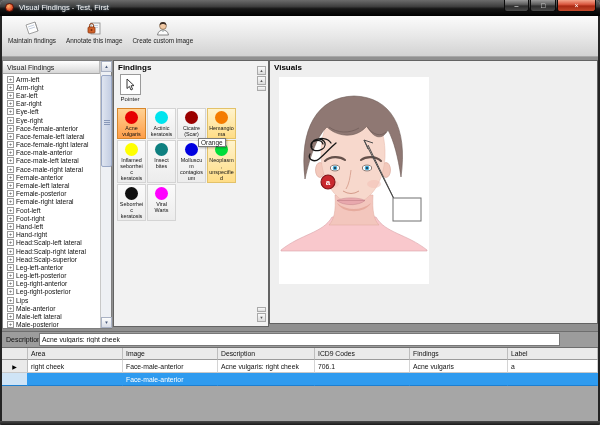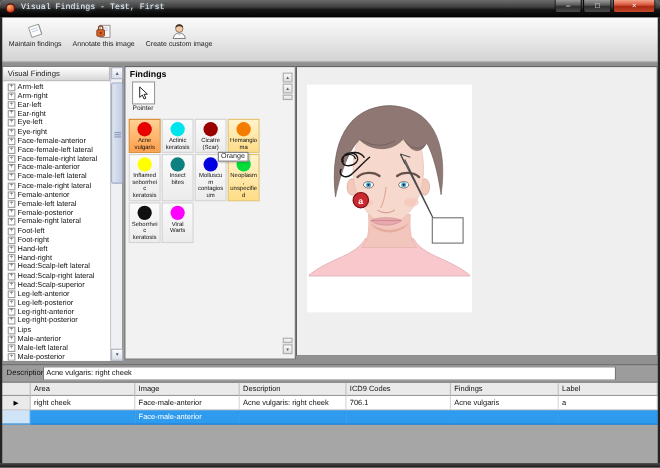--- a/index.html
+++ b/index.html
@@ -5,21 +5,21 @@
   * { margin:0; padding:0; box-sizing:border-box; }
   html,body { width:600px; height:425px; font-family:"Liberation Sans", sans-serif; background:#555; overflow:hidden; }
   .window { position:relative; width:600px; height:425px; background:#8f8f8f; border-radius:5px 5px 2px 2px; overflow:hidden; }
 
   
   .titlebar { position:absolute; left:0; top:0; width:600px; height:16px;
     background:linear-gradient(180deg,#6b6b6b 0%,#3f3f3f 40%,#161616 55%,#000 100%);
     border-radius:5px 5px 0 0; display:flex; align-items:center; }
   .app-icon { position:absolute; left:5px; top:3px; width:9px; height:9px; border-radius:50%;
     background:radial-gradient(circle at 35% 30%, #ffb36b, #e4542e 60%, #8e1c10); border:1px solid #5c1208; }
-  .title-text { position:absolute; left:19px; top:3px; font-size:7.5px; color:#f4f4f4; text-shadow:0 0 3px rgba(180,220,255,.7); white-space:nowrap;font-family:Liberation Mono, monospace; }
+  .title-text { position:absolute; left:19px; top:3px; font-size:7.5px; color:#f4f4f4; text-shadow:0 0 3px rgba(180,220,255,.7); white-space:nowrap; }
   .win-controls { position:absolute; right:4px; top:0; display:flex; }
   .win-btn { height:12px; border:1px solid #0a0a0a; border-top:none; border-radius:0 0 3px 3px;
     background:linear-gradient(180deg,#9a9a9a,#5d5d5d 40%,#2e2e2e 55%,#4a4a4a); color:#fff; font-size:7px;
     display:flex; align-items:center; justify-content:center; margin-left:1px; }
   .win-btn.min { width:25px; } .win-btn.max { width:26px; }
   .win-btn.close { width:39px; background:linear-gradient(180deg,#f4a58c,#d9573f 40%,#a82812 55%,#c4492c); }
 
   
   .toolbar { position:absolute; left:2px; top:16px; width:596px; height:41px;
     background:linear-gradient(180deg,#fbfbfb,#e8e8e8 50%,#d2d2d2); border-bottom:1px solid #a8a8a8;
@@ -339,20 +339,21 @@
         <span class="mini-btn">▲</span>
         <span class="mini-btn short"></span>
       </div>
       <div class="mini-btns-bottom">
         <span class="mini-btn short"></span>
         <span class="mini-btn">▼</span>
       </div>
     </div>
 
     <div class="visuals-panel">
+      <div class="panel-title">Visuals</div>
       <div class="image-area">
         <svg width="150" height="207" viewBox="0 0 150 207">
 
           <path d="M2,173 C22,157 44,156 53,140 L97,140 C106,156 128,157 148,173 L148,174 L2,174 Z" fill="#f9c8cc" stroke="#d9a2a8" stroke-width="0.6"></path>
 
           <path d="M56,118 C57,134 55,143 50,148 L100,148 C95,143 93,134 94,118 Z" fill="#f3c6bd" stroke="#dfa89d" stroke-width="0.5"></path>
           <path d="M58,126 C68,134 82,134 92,126 C86,137 64,137 58,126 Z" fill="#e2a294" opacity="0.75"></path>
 
           <ellipse cx="41" cy="93" rx="4.5" ry="7.5" fill="#f3c9bc" stroke="#d8a395" stroke-width="0.6"></ellipse>
           <ellipse cx="107" cy="93" rx="4.5" ry="7.5" fill="#f3c9bc" stroke="#d8a395" stroke-width="0.6"></ellipse>

